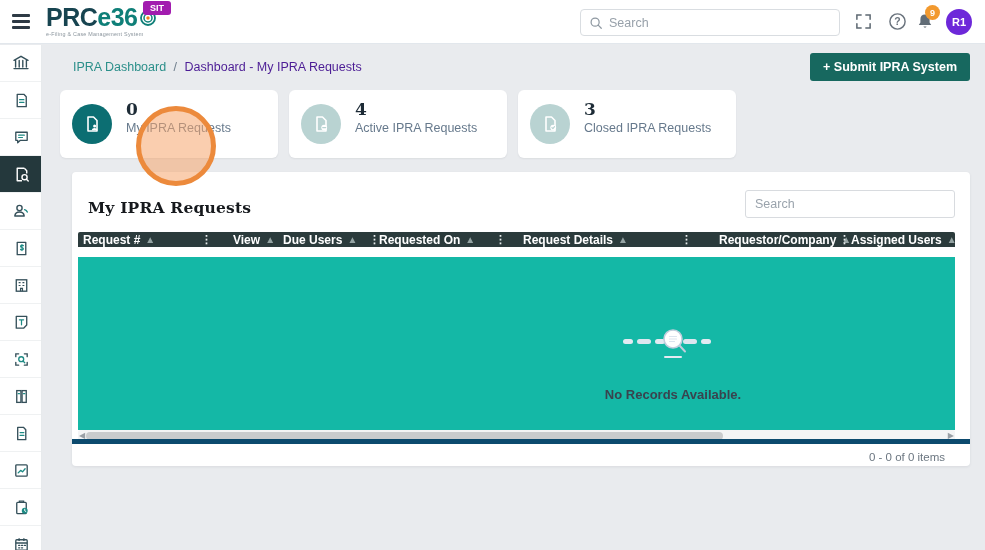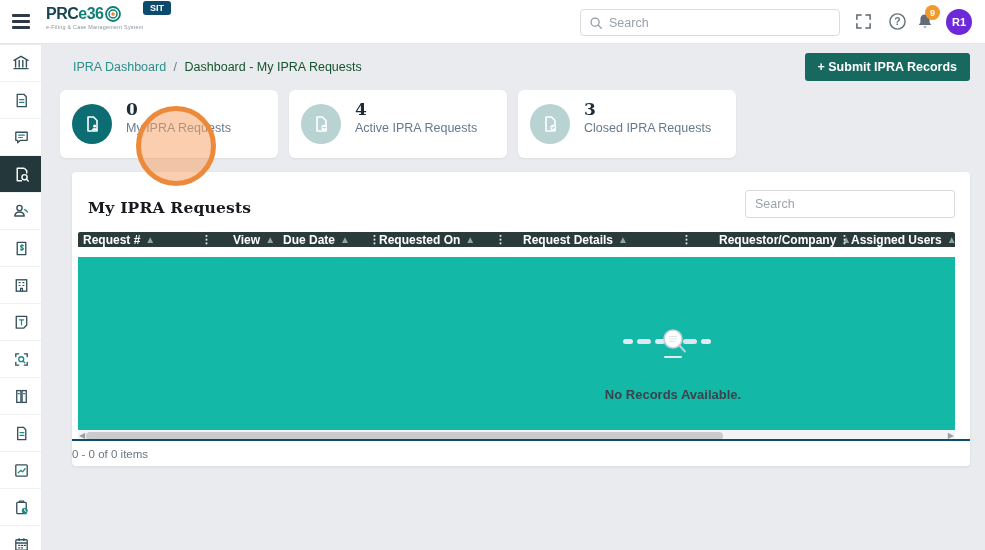--- a/index.html
+++ b/index.html
@@ -5,26 +5,26 @@
   * { margin:0; padding:0; box-sizing:border-box; }
   html,body { width:985px; height:550px; overflow:hidden; background:#e9ebee;
               font-family:"Liberation Sans", sans-serif; }
 
   
   .topbar { position:fixed; top:0; left:0; width:985px; height:44px; background:#fff;
             border-bottom:1px solid #e2e7ec; z-index:40; }
   .hamburger { position:absolute; left:12px; top:14px; width:18px; height:15px; cursor:pointer; }
   .hamburger span { display:block; height:2.6px; background:#2e3a45; border-radius:1px; margin-bottom:3.4px; }
   .logo { position:absolute; left:46px; top:5px; line-height:1; }
-  .logo-line { font-size:16px; font-weight:800; letter-spacing:-0.5px; display:flex; align-items:center; }
+  .logo-line { font-size:25px; font-weight:800; letter-spacing:-0.5px; display:flex; align-items:center; }
   .logo-prc { color:#174450; }
   .logo-e36 { color:#0f7f78; }
   .logo-ring { margin-left:1px; }
   .logo-tag { font-size:5.4px; color:#8a949c; letter-spacing:.25px; margin-top:2px; }
-  .sit-badge { position:absolute; left:143px; top:1px; background:#0c4a6e; color:#fff;
+  .sit-badge { position:absolute; left:143px; top:1px; background:#a21caf; color:#fff;
                font-size:9px; font-weight:700; padding:2px 7px; border-radius:3px; }
   .topsearch { position:absolute; left:580px; top:9px; width:260px; height:27px;
                border:1px solid #d9dde1; border-radius:4px; display:flex; align-items:center;
                padding-left:8px; background:#fff; }
   .topsearch input { border:none; outline:none; flex:1; font-size:12.5px; color:#3a444e;
                      margin-left:6px; font-family:"Liberation Sans", sans-serif; background:transparent; }
   .topsearch input::placeholder { color:#98a1aa; }
   .tb-icon { position:absolute; top:13px; cursor:pointer; color:#5d6872; }
   .tb-full { left:855px; }
   .tb-help { left:888px; top:12px; }
@@ -43,21 +43,21 @@
                border-bottom:1px solid #eff1f2; cursor:pointer; color:#35505a; }
   .side-cell svg { display:block; }
   .side-cell.active { background:#24383c; color:#fff; }
   .teal-accent { color:#1d8a84; }
 
   
   .main { position:absolute; top:44px; left:42px; width:943px; height:506px; }
   .breadcrumb { position:absolute; left:31px; top:16px; font-size:12.5px; }
   .crumb-link { color:#2b8f8a; cursor:pointer; }
   .crumb-sep { color:#6f7e8c; margin:0 4px; }
-  .crumb-cur { color:#14532d; }
+  .crumb-cur { color:#4c1d95; }
   .submit-btn { position:absolute; right:15px; top:9px; height:28px; background:#17685f;
                 color:#fff; border:none; border-radius:3px; font-size:12.5px; font-weight:600;
                 padding:0 13px; cursor:pointer; font-family:"Liberation Sans", sans-serif; }
 
   .cards { position:absolute; left:18px; top:46px; display:flex; gap:11px; }
   .card { width:218px; height:68px; background:#fff; border-radius:6px;
           box-shadow:0 1px 2px rgba(30,40,50,.07); position:relative; cursor:pointer; }
   .card-ic { position:absolute; left:12px; top:14px; width:40px; height:40px; border-radius:50%;
              display:flex; align-items:center; justify-content:center; }
   .card-ic.dark { background:#0c6e72; }
@@ -90,22 +90,22 @@
   .empty { position:absolute; left:460px; top:62px; width:270px; text-align:center; }
   .empty-msg { margin-top:14px; font-size:13px; font-weight:700; color:#39434e; }
 
   .hscroll { position:absolute; left:6px; top:258px; width:877px; height:11px; background:#f3f4f5;
              border-radius:2px; cursor:pointer; }
   .hthumb { position:absolute; left:8px; top:1.5px; width:637px; height:8px; background:#c9cbcd;
             border-radius:4px; cursor:grab; }
   .harrow { position:absolute; top:1px; font-size:8px; color:#9aa0a6; cursor:pointer; }
   .harrow.left { left:1px; } .harrow.right { right:1px; }
 
-  .pager { position:absolute; left:0; bottom:0; width:898px; height:27px; border-top:2px solid #0c4a6e;
-           font-size:11.5px; color:#6b7680; line-height:26px; padding-right:25px; }
+  .pager { position:absolute; left:0; bottom:0; width:898px; height:27px; border-top:5px solid #0c4a6e;
+           font-size:11.5px; color:#6b7680; text-align:right; line-height:26px; padding-right:25px; }
 </style>
 </head>
 <body>
 
 <div class="topbar">
   <div class="hamburger">
       <span></span>
       <span></span>
       <span></span>
     </div>
@@ -242,21 +242,21 @@
 </div>
 
 <div class="main">
 
   <div class="breadcrumb">
     <span class="crumb-link">IPRA Dashboard</span>
     <span class="crumb-sep">/</span>
     <span class="crumb-cur">Dashboard - My IPRA Requests</span>
   </div>
 
-  <button class="submit-btn">+ Submit IPRA Records</button>
+  <button class="submit-btn">+ Submit IPRA System</button>
 
   <div class="cards">
     <div class="card">
       <div class="card-ic dark">
         <svg width="24" height="24" viewBox="0 0 24 24">
             <path d="M8 5h5.5l3.5 3.5V19H8z" fill="none" stroke="#fff" stroke-width="1.6" stroke-linejoin="round"></path>
             <circle cx="14.6" cy="14" r="1.5" fill="#fff"></circle>
             <path d="M11.8 18.2c.2-1.4 1.3-2.2 2.8-2.2s2.6.8 2.8 2.2z" fill="#fff"></path>
           </svg>
       </div>
@@ -297,21 +297,21 @@
       <div class="th" style="margin-left:5px;width:108px;">
           <span>Request #</span>
           <span class="sort">▲</span>
         </div>
       <div class="dots" style="margin-left:10px;">⋮</div>
       <div class="th" style="margin-left:22px;width:42px;">
           <span>View</span>
           <span class="sort">▲</span>
         </div>
       <div class="th" style="margin-left:8px;width:70px;">
-          <span>Due Date</span>
+          <span>Due Users</span>
           <span class="sort">▲</span>
         </div>
       <div class="dots" style="margin-left:16px;">⋮</div>
       <div class="th" style="width:100px;">
           <span>Requested On</span>
           <span class="sort">▲</span>
         </div>
       <div class="dots" style="margin-left:16px;">⋮</div>
       <div class="th" style="margin-left:18px;width:140px;">
           <span>Request Details</span>

